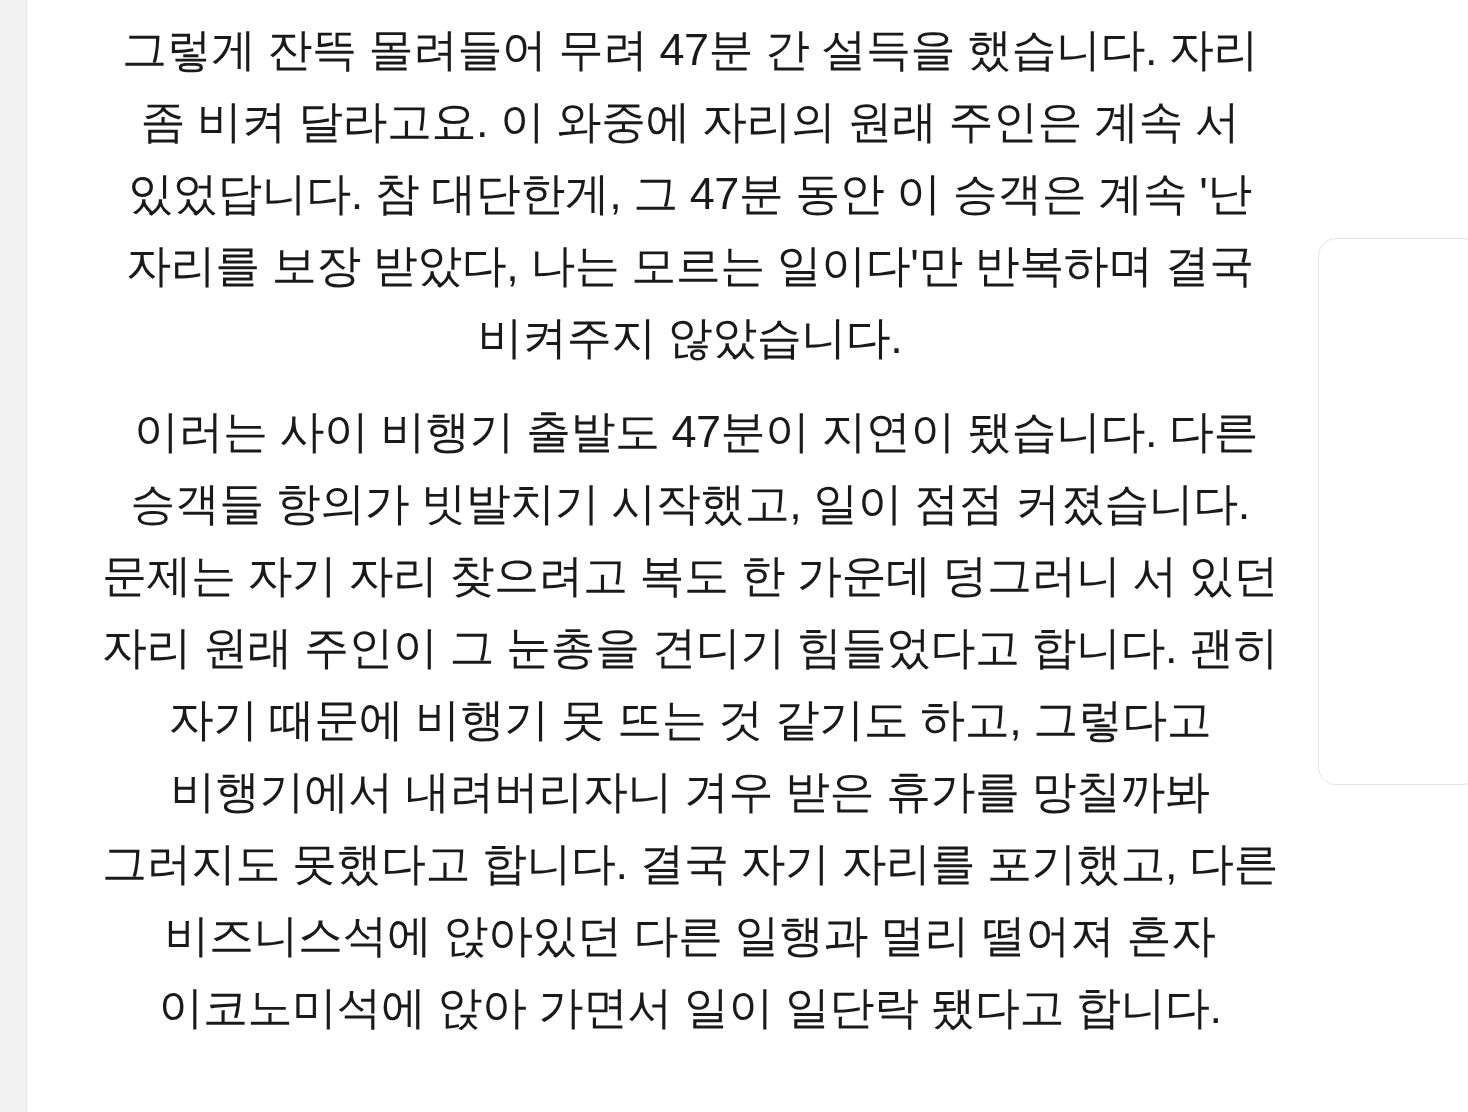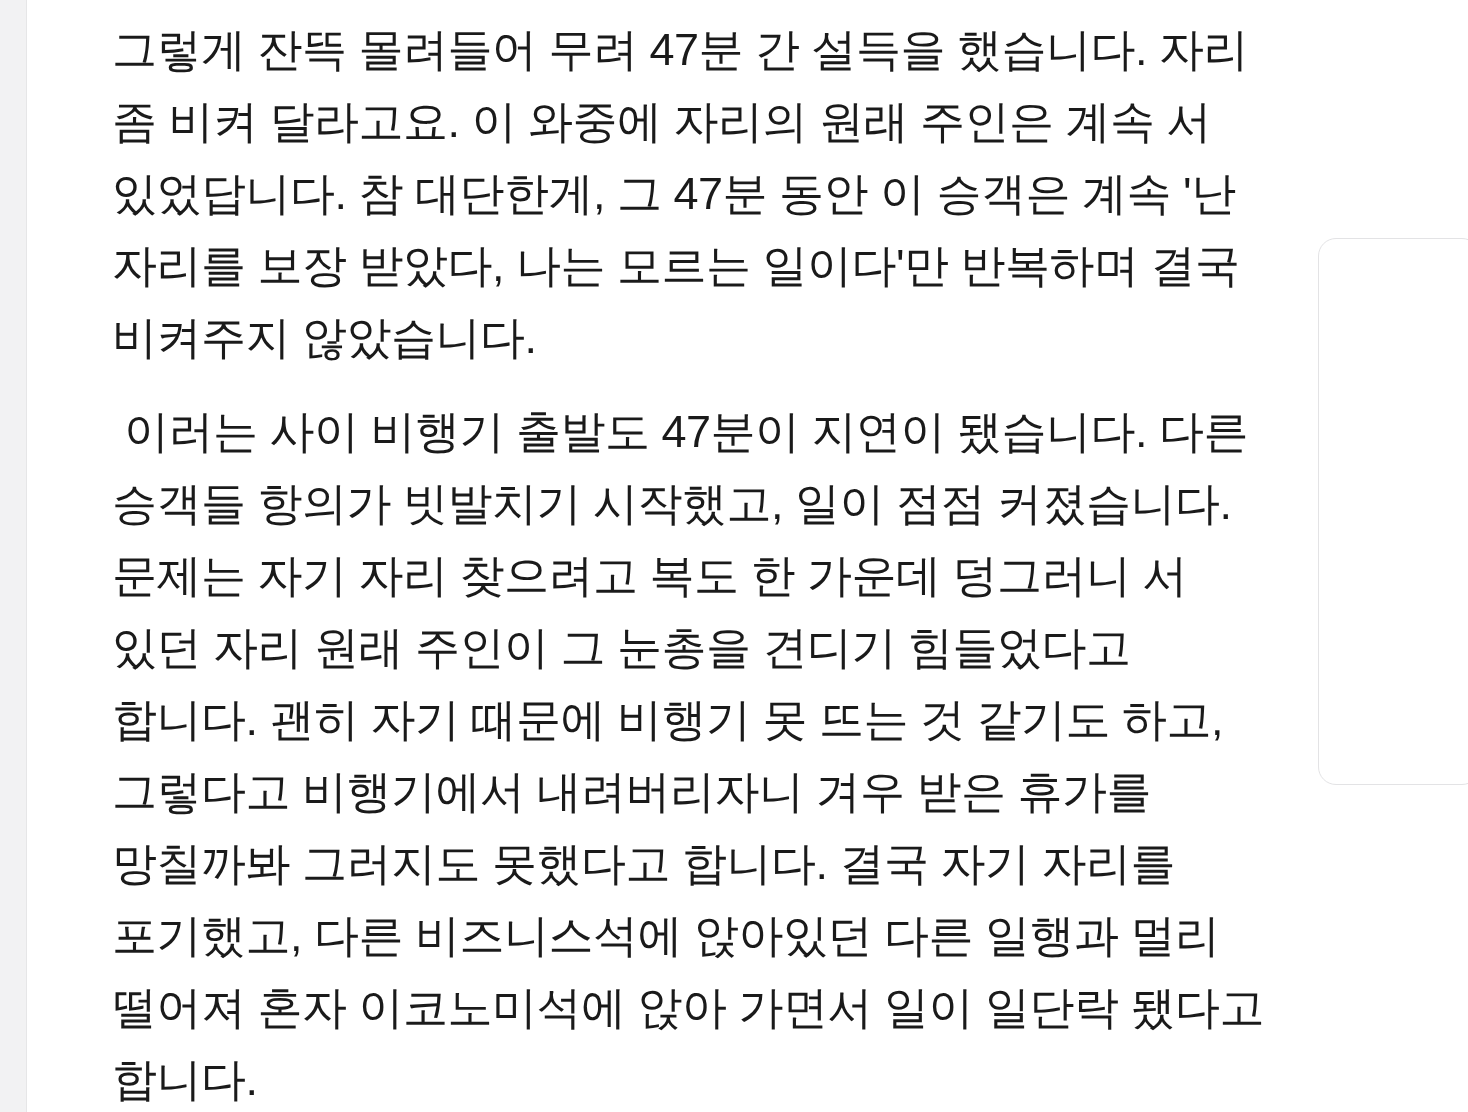--- a/index.html
+++ b/index.html
@@ -49,23 +49,24 @@
     height: 1112px;
     padding-top: 14px;
     box-sizing: border-box;
   }
   .para {
     color: #1a1a1a;
     font-size: 45px;
     line-height: 72px;
     letter-spacing: -0.5px;
     font-weight: 400;
-    margin: 0 0 22px 12px;
+    margin: 0 0 22px 0;
     word-break: keep-all;
     white-space: pre-wrap;
+    text-align: center;
   }
   .para.second {
     margin-bottom: 0;
   }
 </style>
 </head>
 <body>
 
 <div class="page">
 

